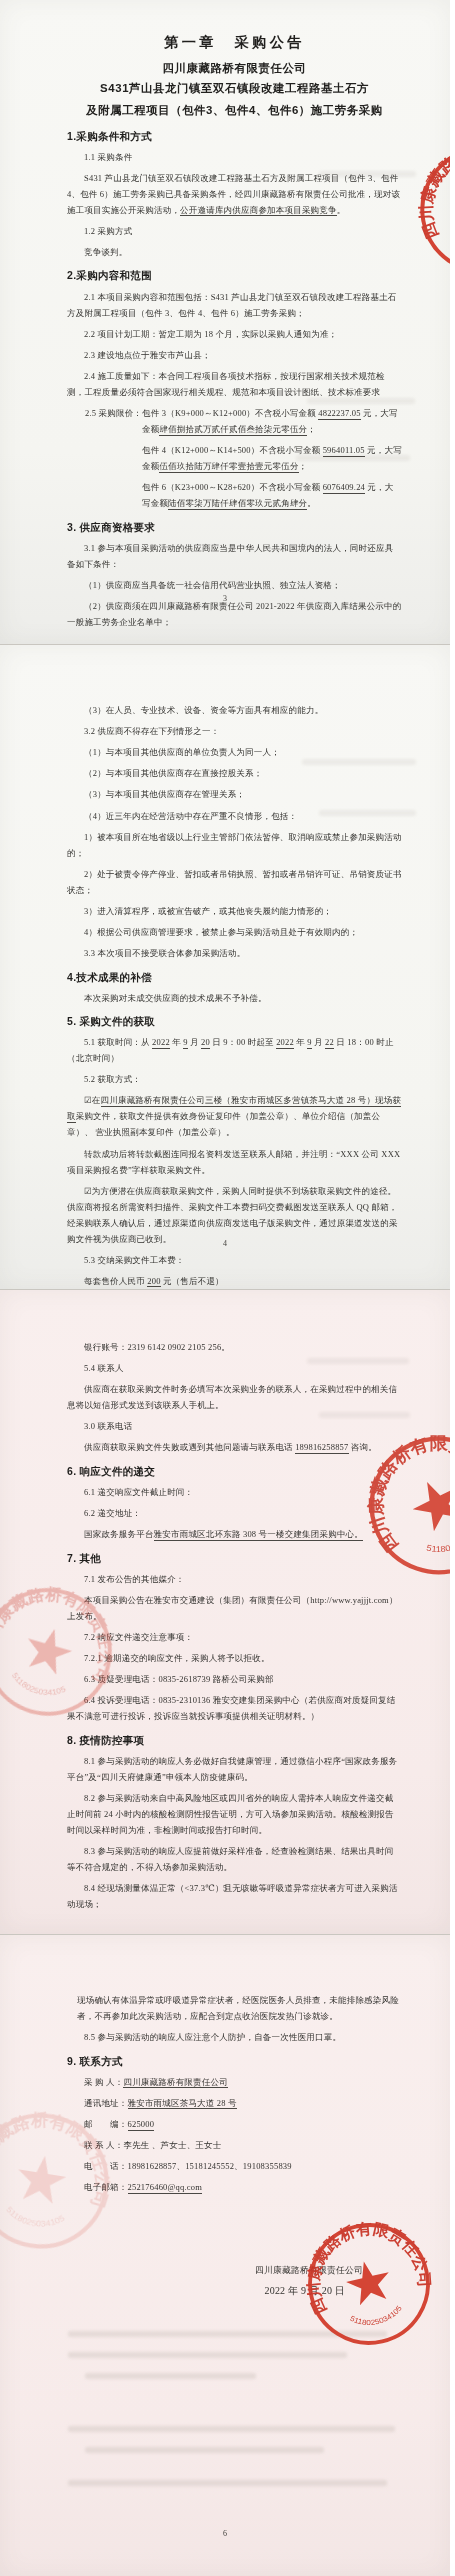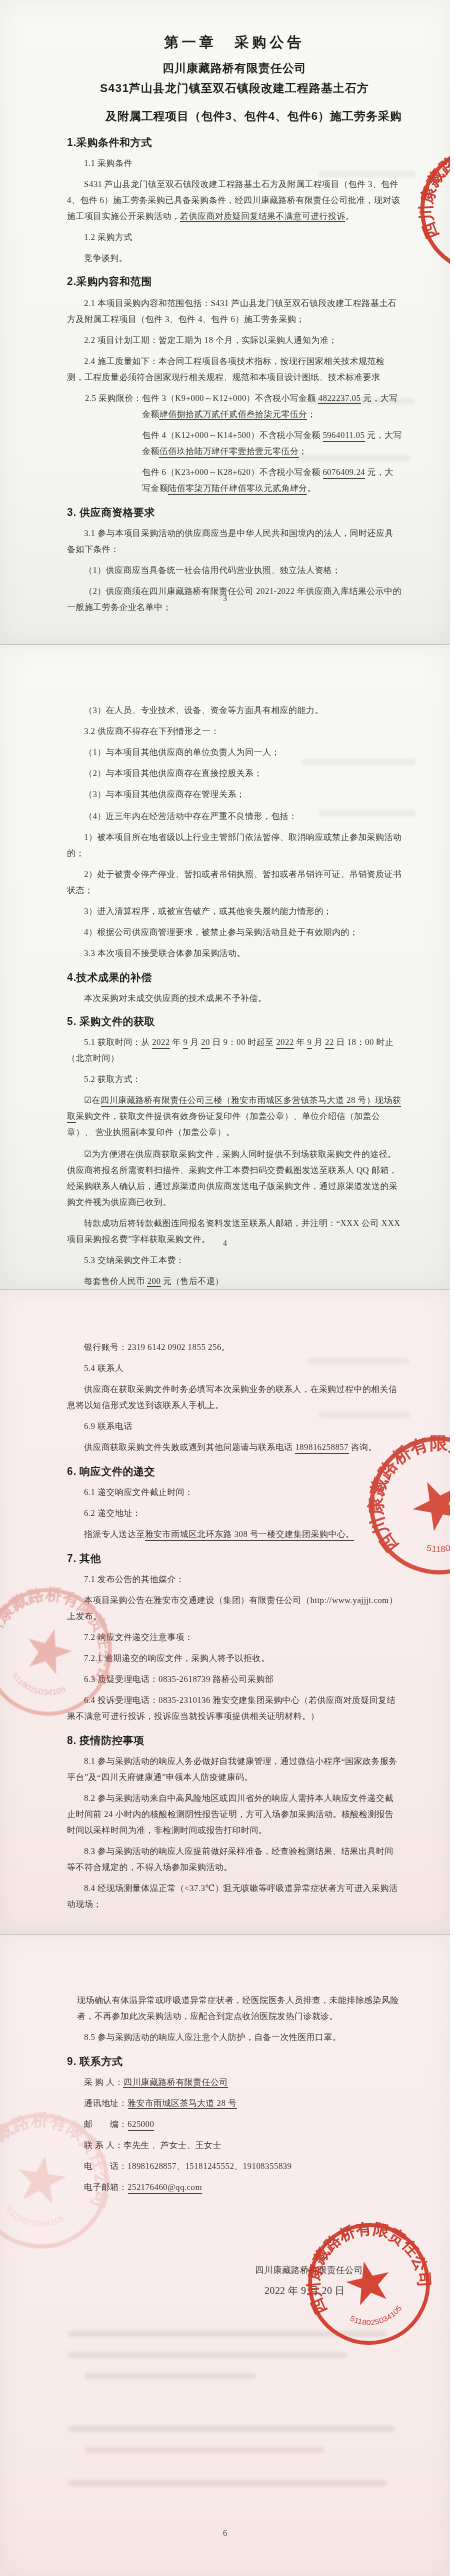--- a/index.html
+++ b/index.html
@@ -13,21 +13,21 @@
   .content{position:relative;padding:0 48px 0 67px;z-index:2;}
   .pad-p1{padding-top:33px;}
   .pad-p2{padding-top:52px;}
   .pad-p3{padding-top:44px;}
   .pad-p4{padding-top:52px;}
   .blk{font-size:8.5px;line-height:16px;margin:5.1px 0;letter-spacing:0.2px;}
   .chapter{font-family:"Liberation Sans","DejaVu Sans",sans-serif;font-weight:bold;
            font-size:14.2px;line-height:19.4px;text-align:center;color:#201f1d;margin:0 0 5.7px 0;letter-spacing:3.4px;}
   .title{font-family:"Liberation Sans","DejaVu Sans",sans-serif;font-weight:bold;
          font-size:11.4px;line-height:20px;text-align:center;color:#22211f;margin:0;letter-spacing:0.6px;}
-  .title2{margin-top:8px;text-align:right;}
+  .title2{margin-top:2px;}
   .h1{font-family:"Liberation Sans","DejaVu Sans",sans-serif;font-weight:bold;
       font-size:10.5px;line-height:15px;color:#201f1d;margin:8.5px 0 4.6px 0;letter-spacing:0.3px;}
   .para{text-indent:2em;}
   .flat{text-indent:0;margin-left:10px;}
   .hang{margin-left:75px;text-indent:0;}
   .hang1{margin-left:75px;text-indent:-57px;}
   .sign{ text-align:right;padding-right:39px;font-size:8.8px;}
   .sign-date{text-align:right;padding-right:57px;font-size:10px;}
   .u{border-bottom:0.6px solid #4a4844;padding-bottom:0.6px;}
   .red{color:#bf4f3c;}
@@ -53,26 +53,27 @@
 <div class="doc">
 
   <section class="page page-white">
     <div class="content pad-p1">
         <div class="blk chapter">第一章　采购公告</div>
         <div class="blk title">四川康藏路桥有限责任公司</div>
         <div class="blk title">S431芦山县龙门镇至双石镇段改建工程路基土石方</div>
         <div class="blk title title2">及附属工程项目（包件3、包件4、包件6）施工劳务采购</div>
         <div class="blk h1">1.采购条件和方式</div>
         <div class="blk para">1.1 采购条件</div>
-        <div class="blk para"><span>S431 芦山县龙门镇至双石镇段改建工程路基土石方及附属工程项目（包件 3、包件 4、包件 6）施工劳务采购已具备采购条件，经四川康藏路桥有限责任公司批准，现对该施工项目实施公开采购活动，</span><span class="u">若供应商对质疑回复结果不满意可进行投诉</span><span>。</span></div>
+        <div class="blk para"><span>S431 芦山县龙门镇至双石镇段改建工程路基土石方及附属工程项目（包件 3、包件 4、包件 6）施工劳务采购已具备采购条件，经四川康藏路桥有限责任公司批准，现对该施工项目实施公开采购活动，</span><span class="u">公开邀请库内供应商参加本项目采购竞争</span><span>。</span></div>
         <div class="blk para">1.2 采购方式</div>
         <div class="blk para">竞争谈判。</div>
         <div class="blk h1">2.采购内容和范围</div>
         <div class="blk para">2.1 本项目采购内容和范围包括：S431 芦山县龙门镇至双石镇段改建工程路基土石方及附属工程项目（包件 3、包件 4、包件 6）施工劳务采购；</div>
         <div class="blk para">2.2 项目计划工期：暂定工期为 18 个月，实际以采购人通知为准；</div>
+        <div class="blk para">2.3 建设地点位于雅安市芦山县；</div>
         <div class="blk para">2.4 施工质量如下：本合同工程项目各项技术指标，按现行国家相关技术规范检测，工程质量必须符合国家现行相关规程、规范和本项目设计图纸、技术标准要求</div>
         <div class="blk hang1"><span>2.5 采购限价：包件 3（K9+000～K12+000）不含税小写金额 </span><span class="u">4822237.05</span><span> 元，大写金额</span><span class="u">肆佰捌拾贰万贰仟贰佰叁拾柒元零伍分</span><span>；</span></div>
         <div class="blk hang"><span>包件 4（K12+000～K14+500）不含税小写金额 </span><span class="u">5964011.05</span><span> 元，大写金额</span><span class="u">伍佰玖拾陆万肆仟零壹拾壹元零伍分</span><span>；</span></div>
         <div class="blk hang"><span>包件 6（K23+000～K28+620）不含税小写金额 </span><span class="u">6076409.24</span><span> 元，大写金额</span><span class="u">陆佰零柒万陆仟肆佰零玖元贰角肆分</span><span>。</span></div>
         <div class="blk h1">3. 供应商资格要求</div>
         <div class="blk para">3.1 参与本项目采购活动的供应商应当是中华人民共和国境内的法人，同时还应具备如下条件：</div>
         <div class="blk para">（1）供应商应当具备统一社会信用代码营业执照、独立法人资格；</div>
         <div class="blk para">（2）供应商须在四川康藏路桥有限责任公司 2021-2022 年供应商入库结果公示中的一般施工劳务企业名单中；</div>
       </div>
     <div class="stamp st-p1">
@@ -103,41 +104,41 @@
         <div class="blk para">2）处于被责令停产停业、暂扣或者吊销执照、暂扣或者吊销许可证、吊销资质证书状态；</div>
         <div class="blk para">3）进入清算程序，或被宣告破产，或其他丧失履约能力情形的；</div>
         <div class="blk para">4）根据公司供应商管理要求，被禁止参与采购活动且处于有效期内的；</div>
         <div class="blk para">3.3 本次项目不接受联合体参加采购活动。</div>
         <div class="blk h1">4.技术成果的补偿</div>
         <div class="blk para">本次采购对未成交供应商的技术成果不予补偿。</div>
         <div class="blk h1">5. 采购文件的获取</div>
         <div class="blk para"><span>5.1 获取时间：从 </span><span class="u">2022</span><span> 年 </span><span class="u">9</span><span> 月 </span><span class="u">20</span><span> 日 9：00 时起至 </span><span class="u">2022</span><span> 年 </span><span class="u">9</span><span> 月 </span><span class="u">22</span><span> 日 18：00 时止（北京时间）</span></div>
         <div class="blk para">5.2 获取方式：</div>
         <div class="blk para"><span>☑在</span><span class="u">四川康藏路桥有限责任公司三楼（雅安市雨城区多营镇茶马大道 28 号）现场获取</span><span>采购文件，获取文件提供有效身份证复印件（加盖公章）、单位介绍信（加盖公章）、 营业执照副本复印件（加盖公章）。</span></div>
+        <div class="blk para">转款成功后将转款截图连同报名资料发送至联系人邮箱，并注明：“XXX 公司 XXX 项目采购报名费”字样获取采购文件。</div>
         <div class="blk para">☑为方便潜在供应商获取采购文件，采购人同时提供不到场获取采购文件的途径。供应商将报名所需资料扫描件、采购文件工本费扫码交费截图发送至联系人 QQ 邮箱，经采购联系人确认后，通过原渠道向供应商发送电子版采购文件，通过原渠道发送的采购文件视为供应商已收到。</div>
-        <div class="blk para">转款成功后将转款截图连同报名资料发送至联系人邮箱，并注明：“XXX 公司 XXX 项目采购报名费”字样获取采购文件。</div>
         <div class="blk para">5.3 交纳采购文件工本费：</div>
         <div class="blk para"><span>每套售价人民币 </span><span class="u">200</span><span> 元（售后不退）</span></div>
       </div>
     <div class="bleed lt" style="top:114px;left:302px;width:114px;"></div>
     <div class="bleed lt" style="top:165px;left:319px;width:97px;"></div>
     <div class="pageno">4</div>
   </section>
 
   <section class="page page-pink">
     <div class="content pad-p3">
-        <div class="blk para">银行账号：2319 6142 0902 1855 256。</div>
+        <div class="blk para">银行账号：2319 6142 0902 2105 256。</div>
         <div class="blk para">5.4 联系人</div>
         <div class="blk para">供应商在获取采购文件时务必填写本次采购业务的联系人，在采购过程中的相关信息将以短信形式发送到该联系人手机上。</div>
-        <div class="blk para">6.9 联系电话</div>
+        <div class="blk para">3.0 联系电话</div>
         <div class="blk para"><span>供应商获取采购文件失败或遇到其他问题请与联系电话 </span><span class="u">189816258857</span><span> 咨询。</span></div>
         <div class="blk h1">6. 响应文件的递交</div>
         <div class="blk para">6.1 递交响应文件截止时间：</div>
         <div class="blk para">6.2 递交地址：</div>
-        <div class="blk para"><span>指派专人送达至</span><span class="u">雅安市雨城区北环东路 308 号一楼交建集团采购中心。</span></div>
+        <div class="blk para"><span>国家政务服务平台</span><span class="u">雅安市雨城区北环东路 308 号一楼交建集团采购中心。</span></div>
         <div class="blk h1">7. 其他</div>
         <div class="blk para">7.1 发布公告的其他媒介：</div>
         <div class="blk para">本项目采购公告在雅安市交通建设（集团）有限责任公司（http://www.yajjjt.com）上发布。</div>
         <div class="blk para">7.2 响应文件递交注意事项：</div>
         <div class="blk para">7.2.1 逾期递交的响应文件，采购人将予以拒收。</div>
         <div class="blk para">6.3 质疑受理电话：0835-2618739 路桥公司采购部</div>
         <div class="blk para">6.4 投诉受理电话：0835-2310136 雅安交建集团采购中心（若供应商对质疑回复结果不满意可进行投诉，投诉应当就投诉事项提供相关证明材料。）</div>
         <div class="blk h1">8. 疫情防控事项</div>
         <div class="blk para">8.1 参与采购活动的响应人务必做好自我健康管理，通过微信小程序“国家政务服务平台”及“四川天府健康通”申领本人防疫健康码。</div>
         <div class="blk para">8.2 参与采购活动来自中高风险地区或四川省外的响应人需持本人响应文件递交截止时间前 24 小时内的核酸检测阴性报告证明，方可入场参加采购活动。核酸检测报告时间以采样时间为准，非检测时间或报告打印时间。</div>

